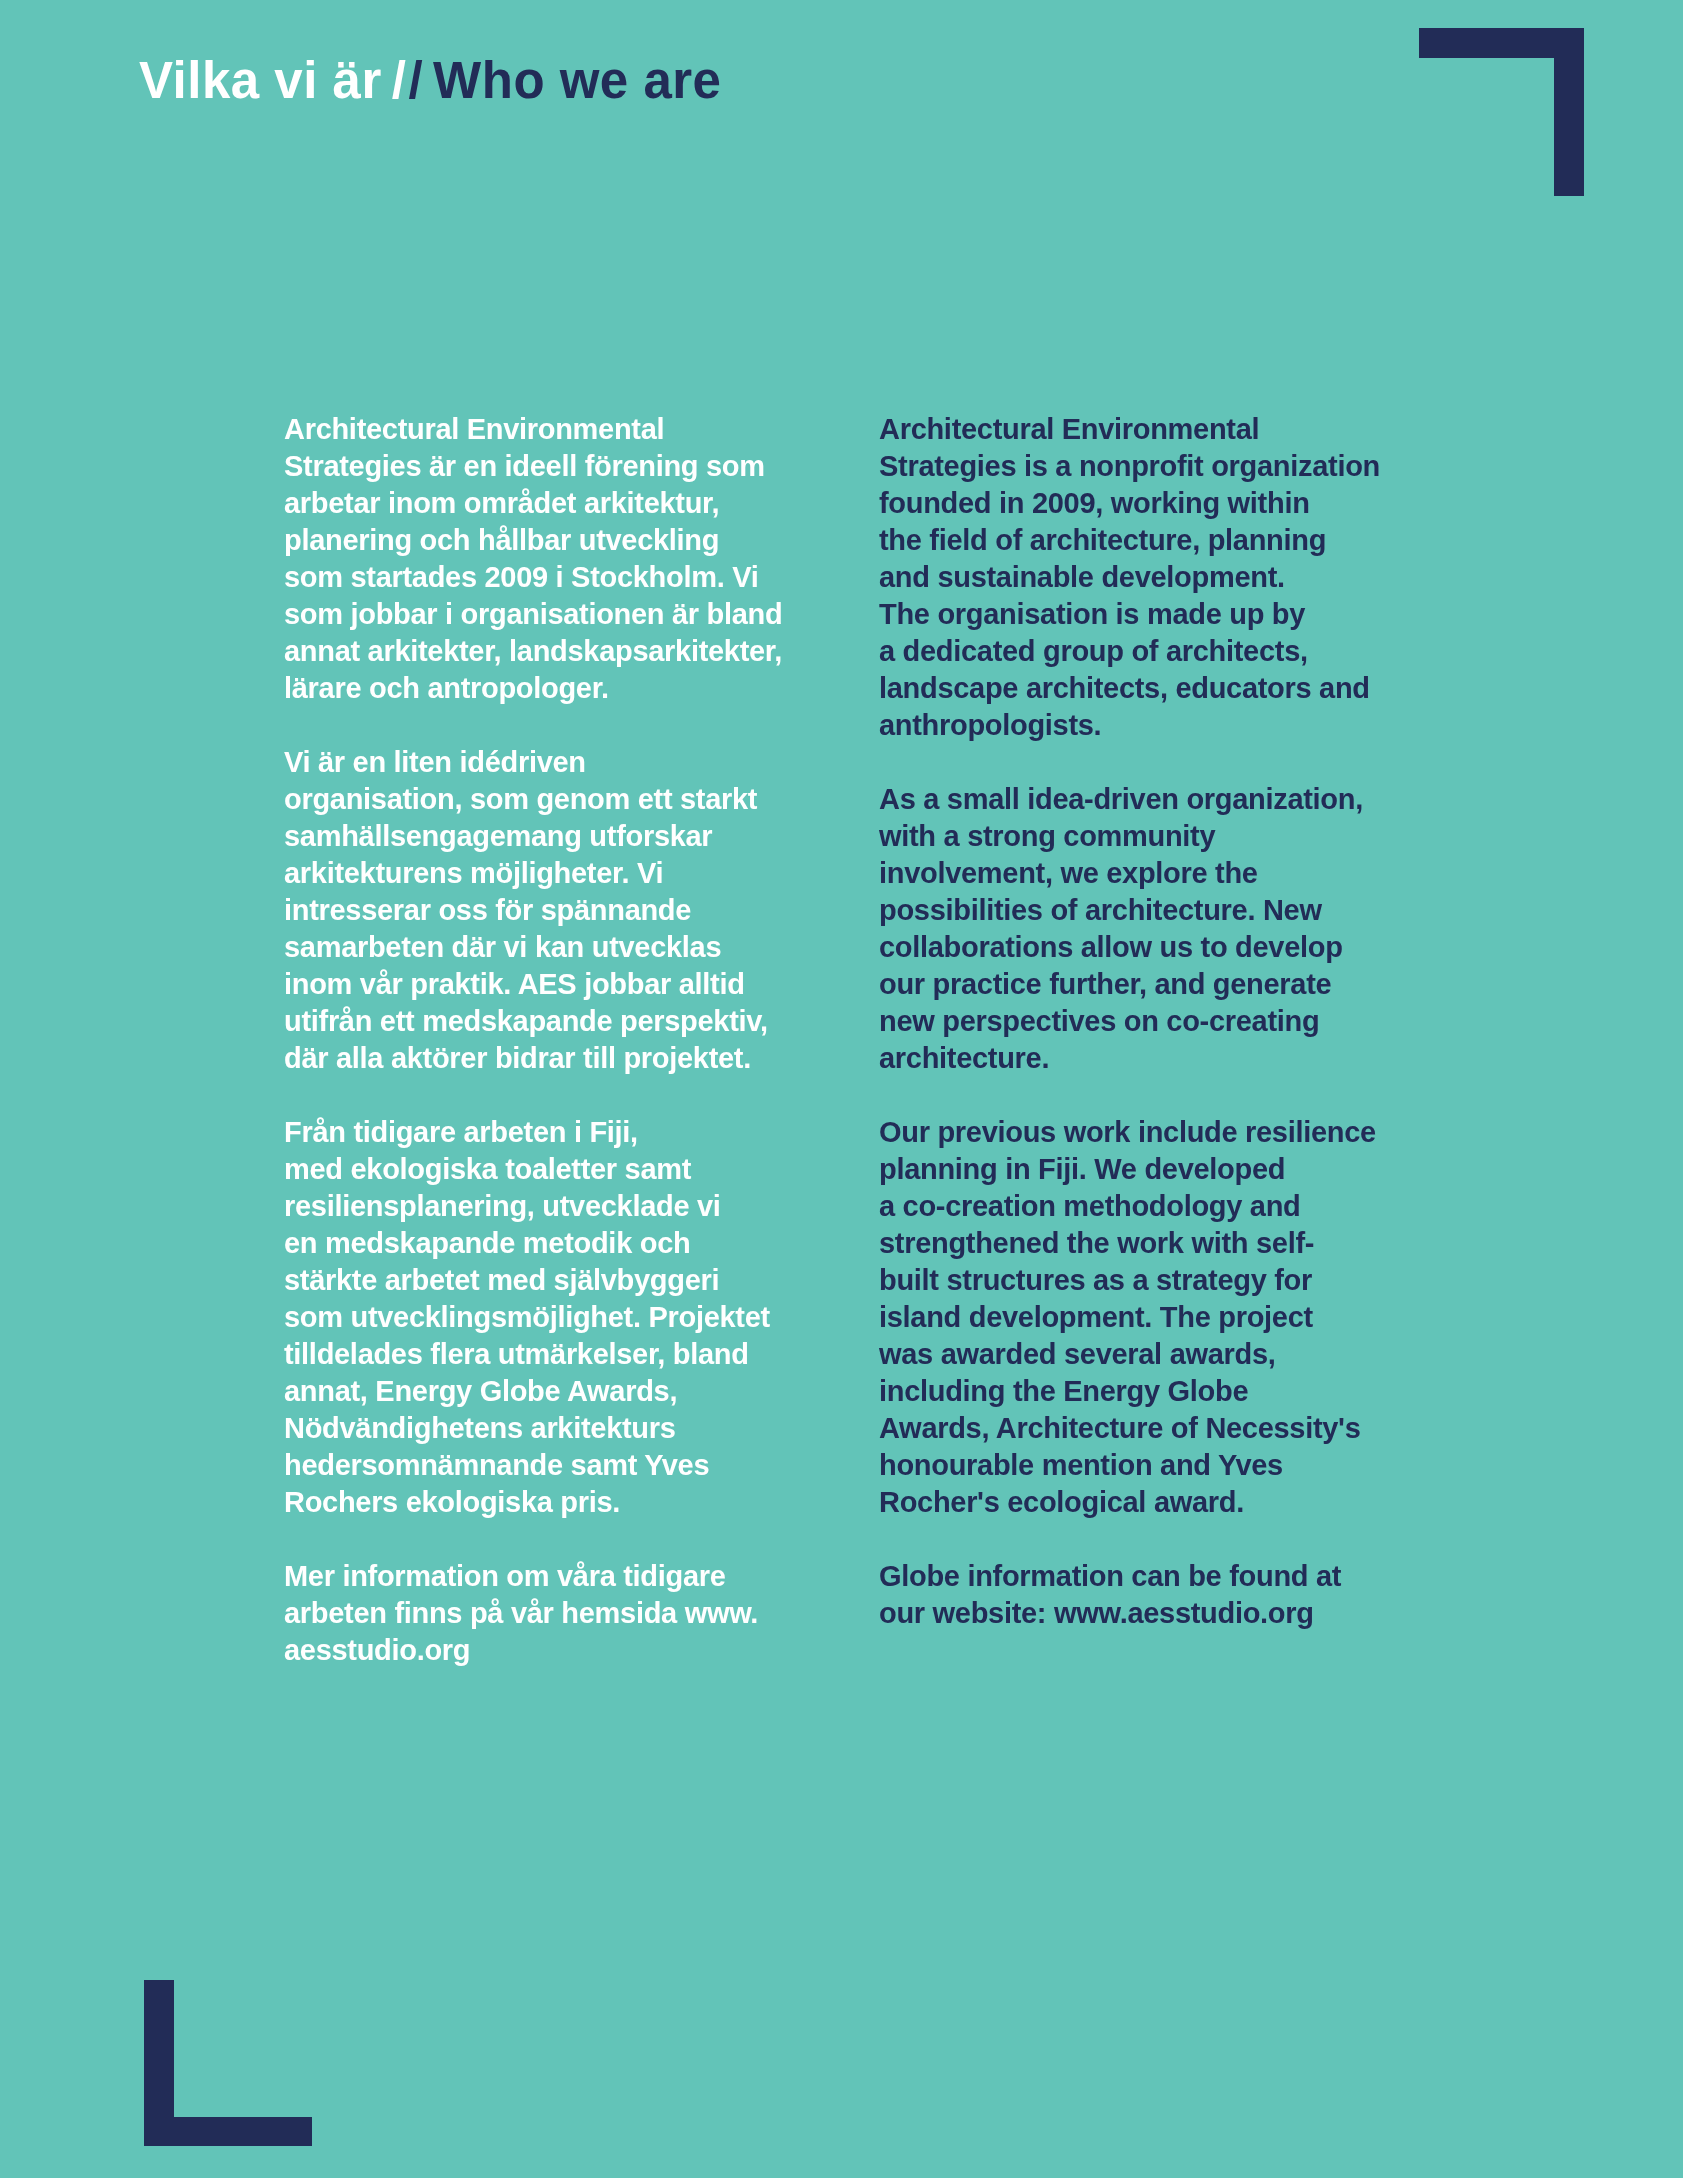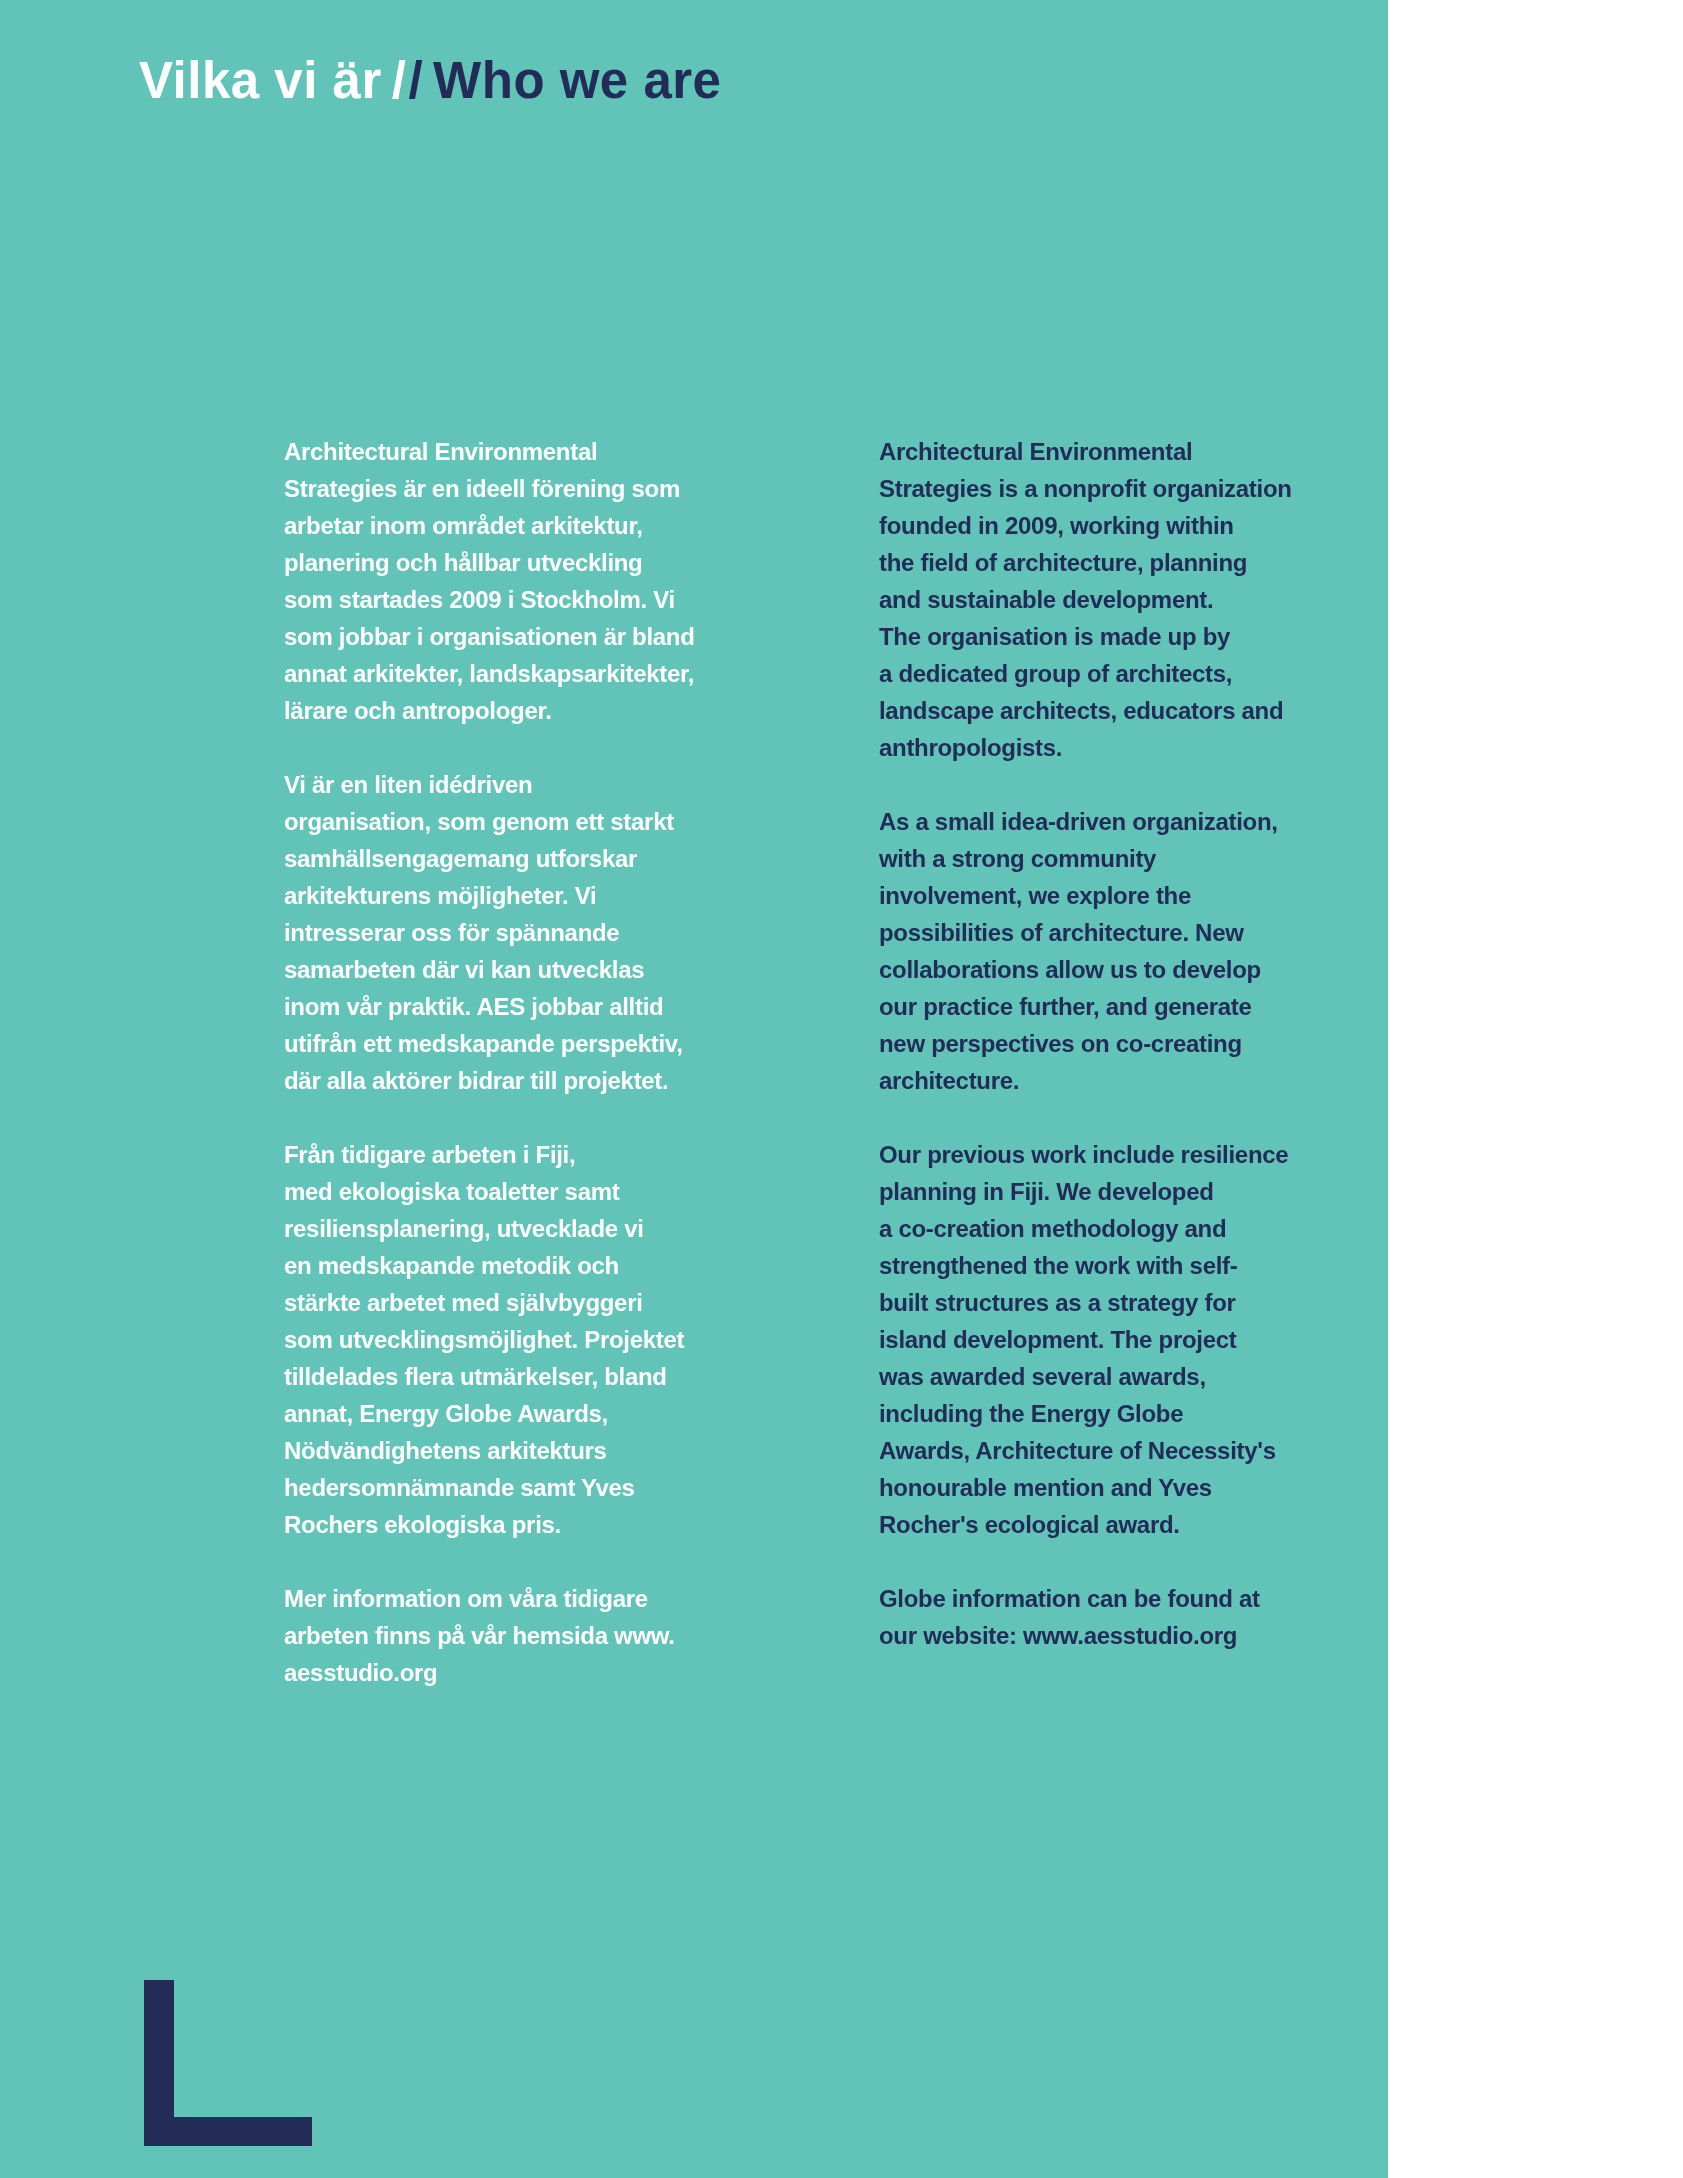--- a/index.html
+++ b/index.html
@@ -1,21 +1,21 @@
 <!DOCTYPE html>
 <html><head>
 <meta charset="utf-8">
 <style>
   html, body {
     margin: 0;
     padding: 0;
   }
   .page {
     position: relative;
-    width: 1388px;
+    width: 1683px;
     height: 2178px;
     background: #62c4b8;
     overflow: hidden;
     font-family: "Liberation Sans", sans-serif;
   }
   .title {
     position: absolute;
     left: 139px;
     top: 51px;
     margin: 0;
@@ -46,23 +46,23 @@
     left: 144px;
     top: 1980px;
     width: 168px;
     height: 166px;
     border-left: 30px solid #222c57;
     border-bottom: 29px solid #222c57;
   }
 
   .col {
     position: absolute;
-    top: 433px;
+    top: 411px;
     width: 594px;
-    font-size: 24px;
+    font-size: 29px;
     font-weight: bold;
     line-height: 37px;
     letter-spacing: -0.3px;
   }
   .col-sv {
     left: 284px;
     color: #ffffff;
   }
   .col-en {
     left: 879px;

